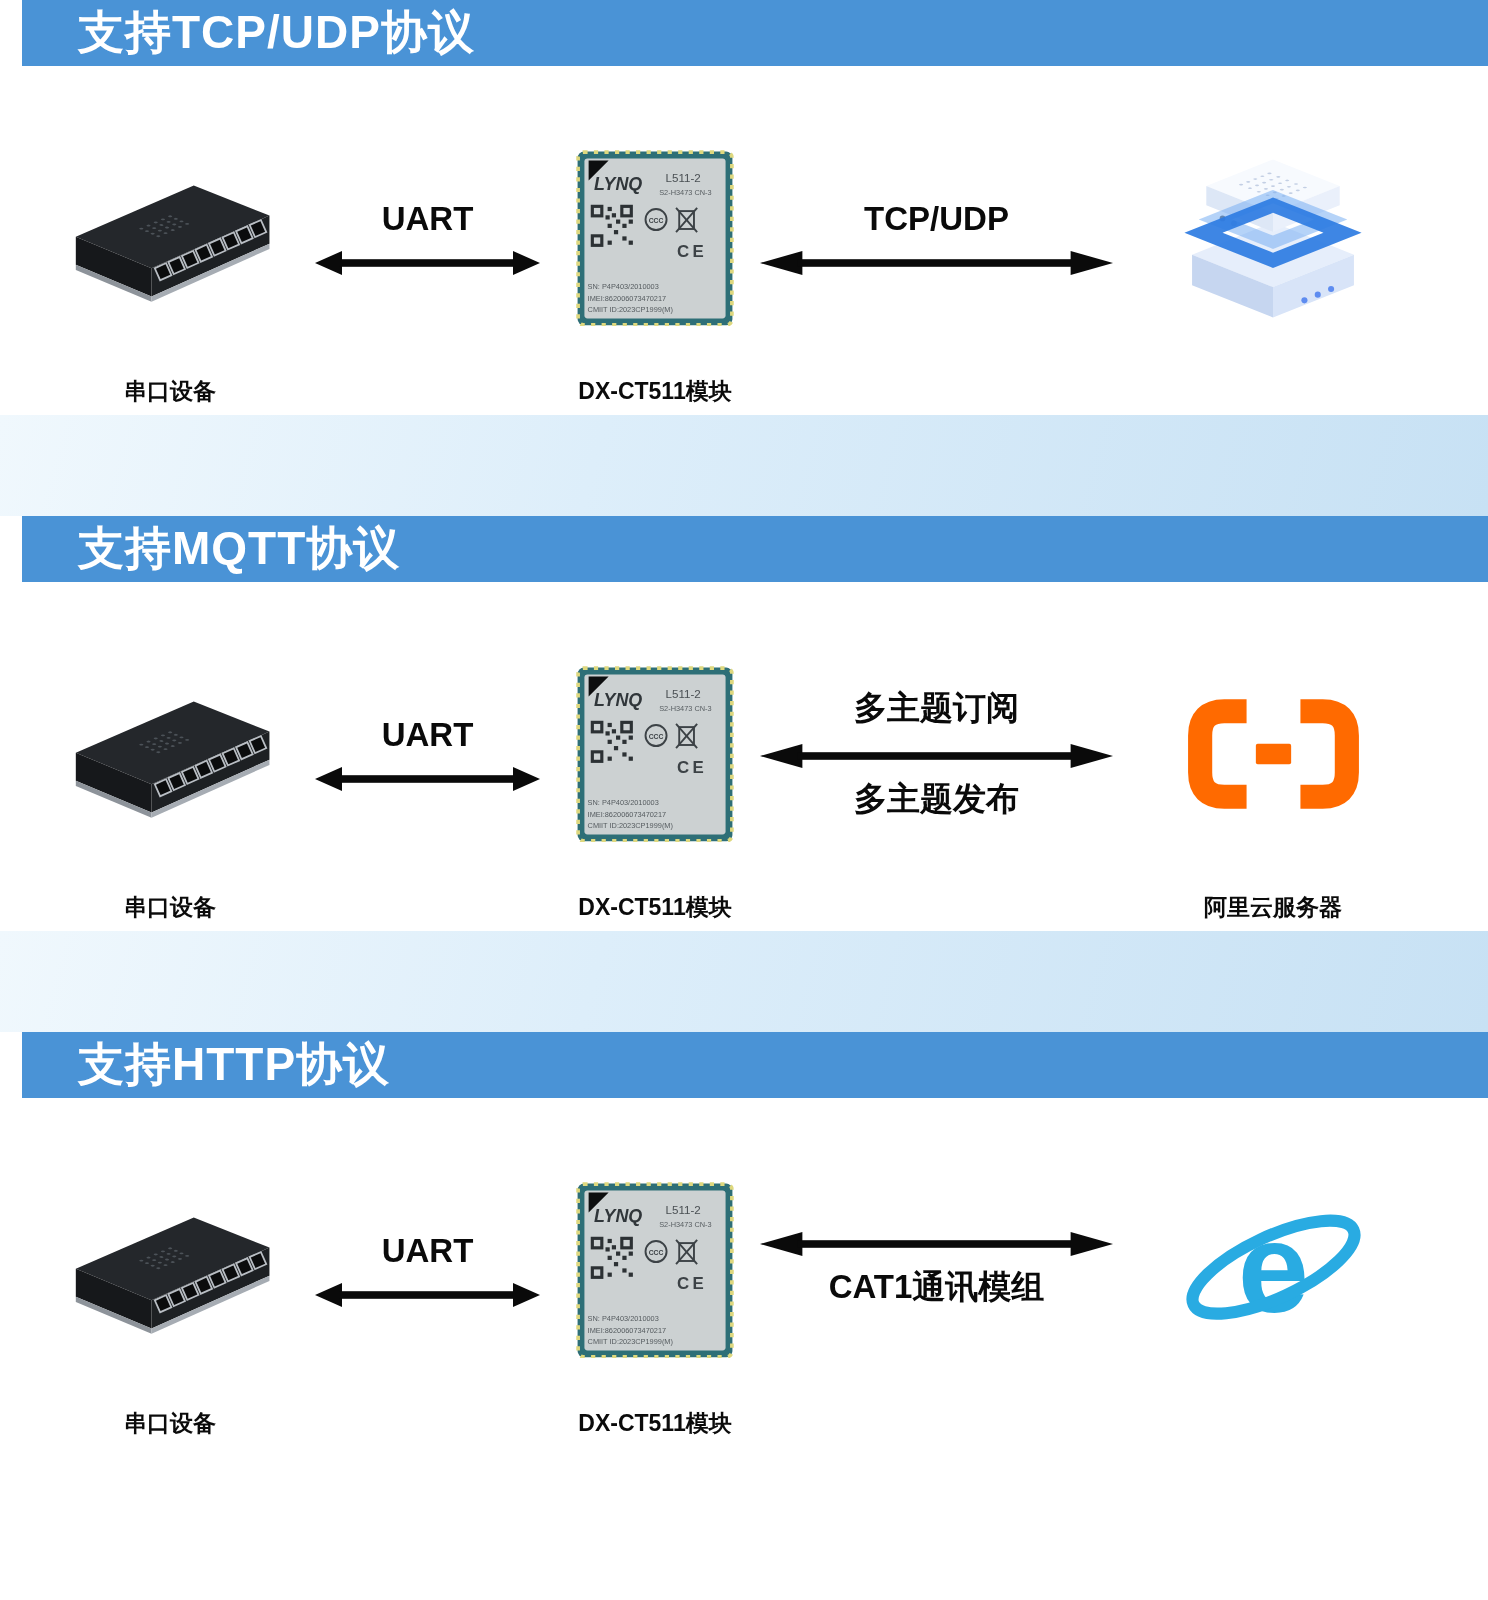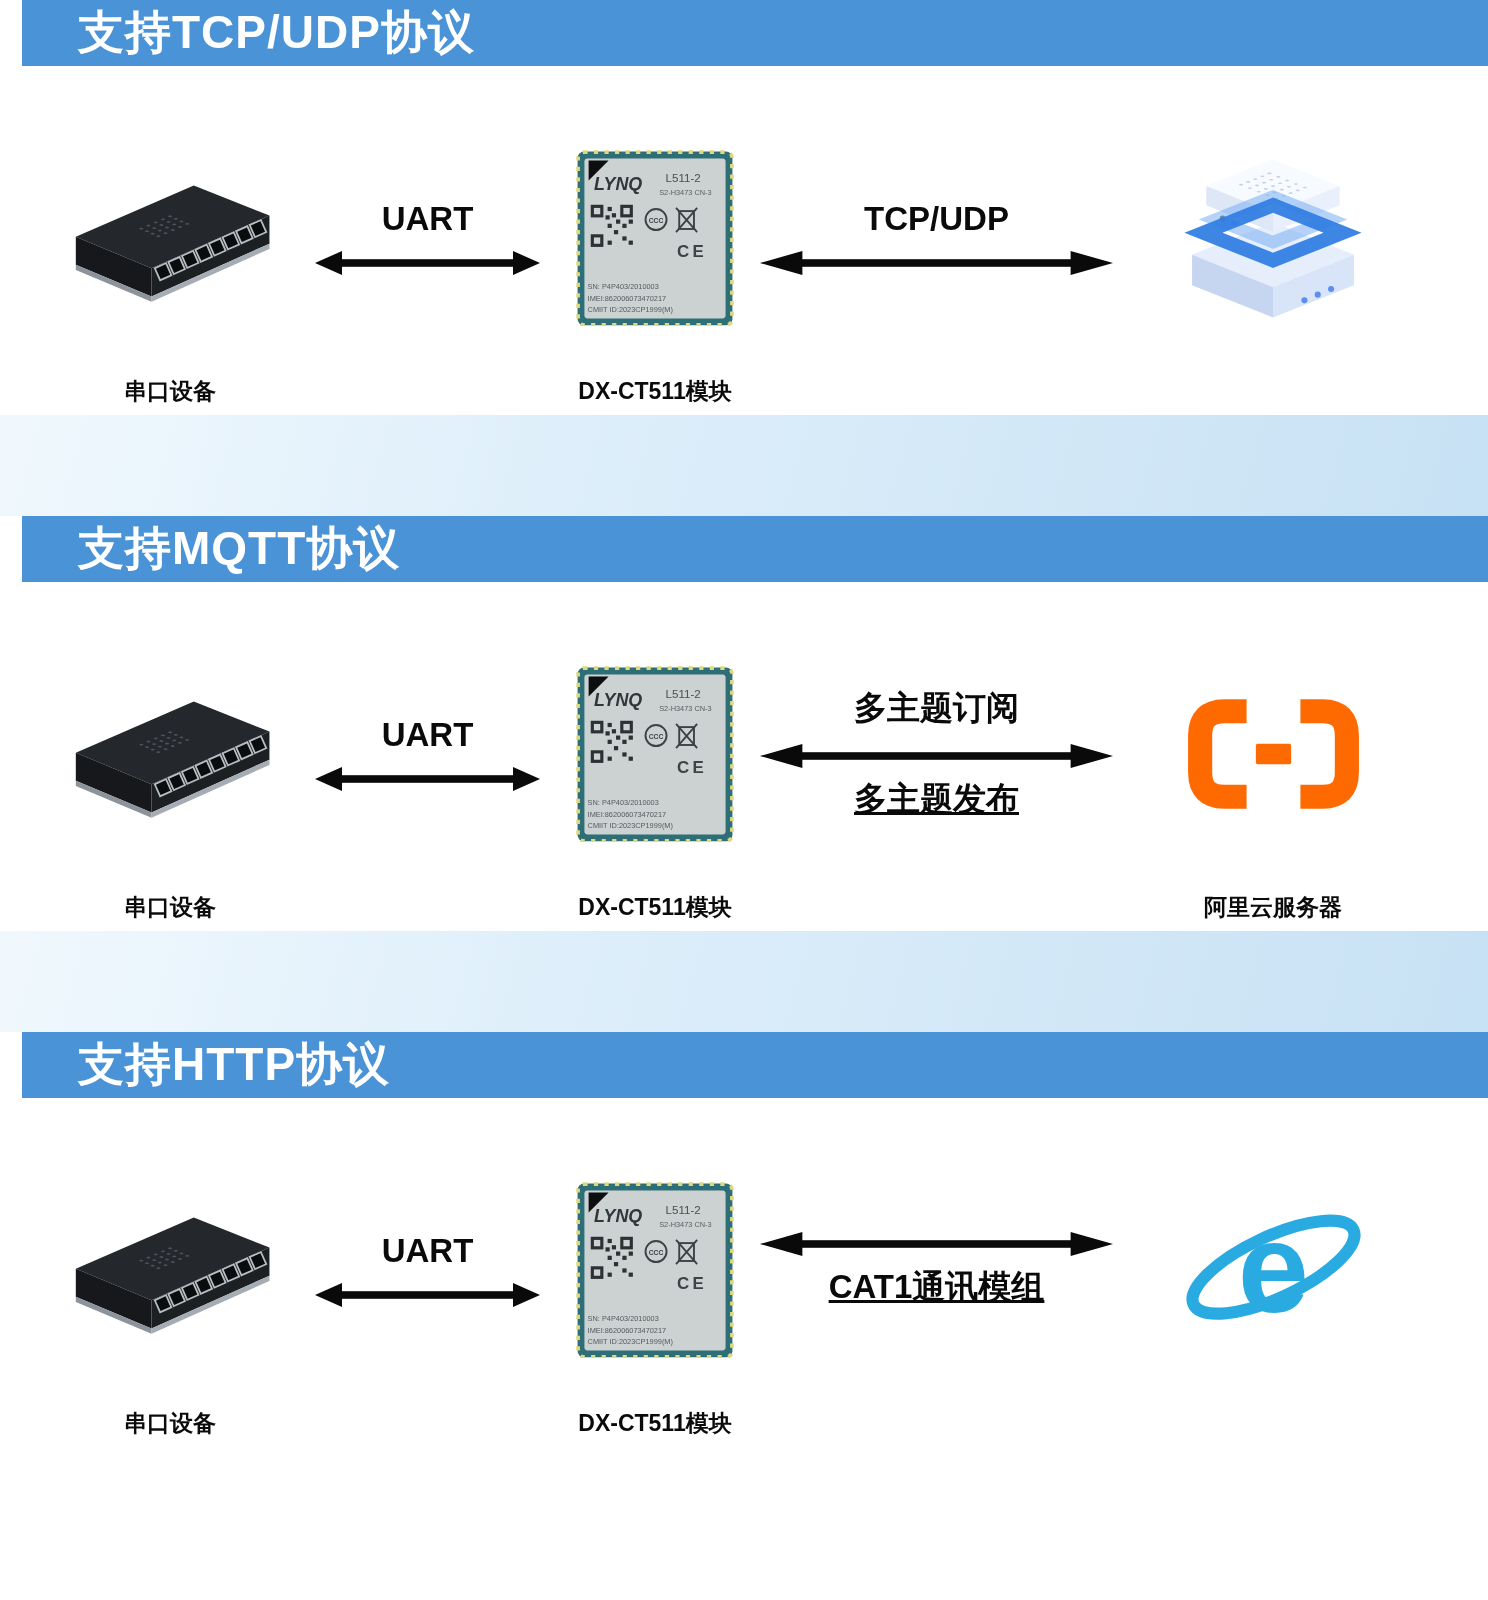--- a/index.html
+++ b/index.html
@@ -11,21 +11,21 @@
   .panel-header span{color:#ffffff;font-size:46px;font-weight:700;letter-spacing:1px;}
   .diagram{display:grid;grid-template-columns:230px 285px 170px 393px 280px;
            grid-template-rows:220px auto;align-items:center;
            padding:62px 75px 8px 55px;box-sizing:border-box;}
   .icon-cell{display:flex;align-items:flex-end;justify-content:center;}
   .arrow-cell{display:flex;flex-direction:column;align-items:center;justify-content:center;
               box-sizing:border-box;}
   .arrow1-cell{padding:0 30px;}
   .arrow2-cell{padding:0 20px;justify-content:space-between;}
   .arrow-label{font-size:33px;font-weight:700;color:#0a0a0a;margin-bottom:12px;white-space:nowrap;}
-  .arrow-sub{font-size:33px;font-weight:700;color:#0a0a0a;margin-top:8px;white-space:nowrap;text-decoration:underline;}
+  .arrow-sub{font-size:33px;font-weight:700;color:#0a0a0a;margin-top:8px;white-space:nowrap;}
   .arrow-sub:empty{display:none;}
   .dbl-arrow{width:100%;height:26px;display:block;}
   .node-label{font-size:23px;font-weight:700;color:#0b0b0b;text-align:center;margin-top:28px;white-space:nowrap;}
   .lbl-c1{grid-column:1;grid-row:2;}
   .lbl-c3{grid-column:3;grid-row:2;}
   .lbl-c5{grid-column:5;grid-row:2;}
   .band{height:101px;background:linear-gradient(105deg,#f0f8fd 0%,#ddeefa 40%,#c7e1f4 100%);}
   svg text{font-family:"Liberation Sans",sans-serif;}
 </style>
 </head>

